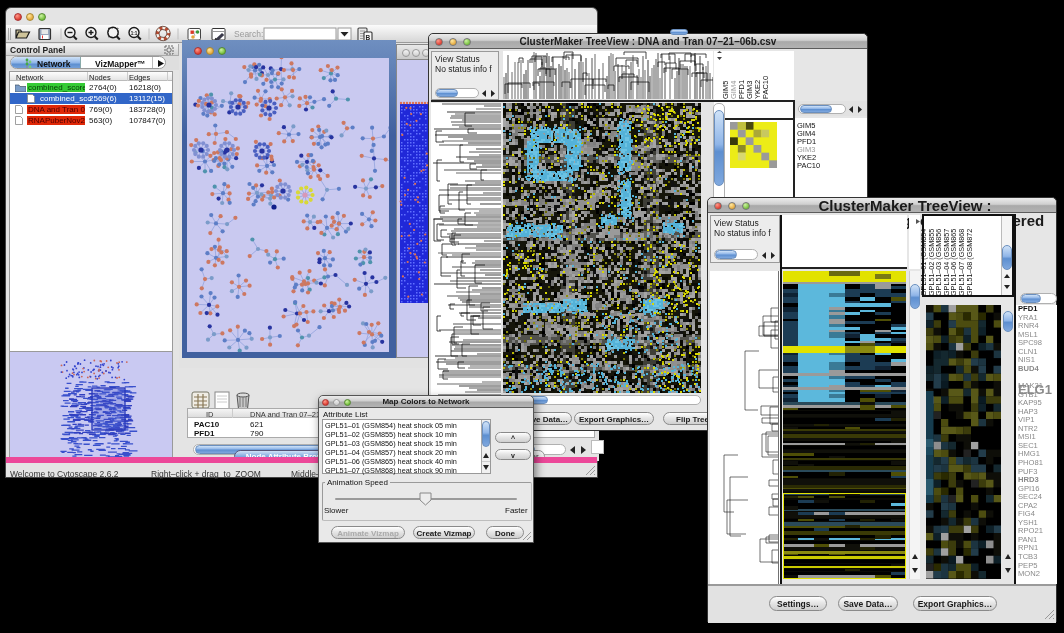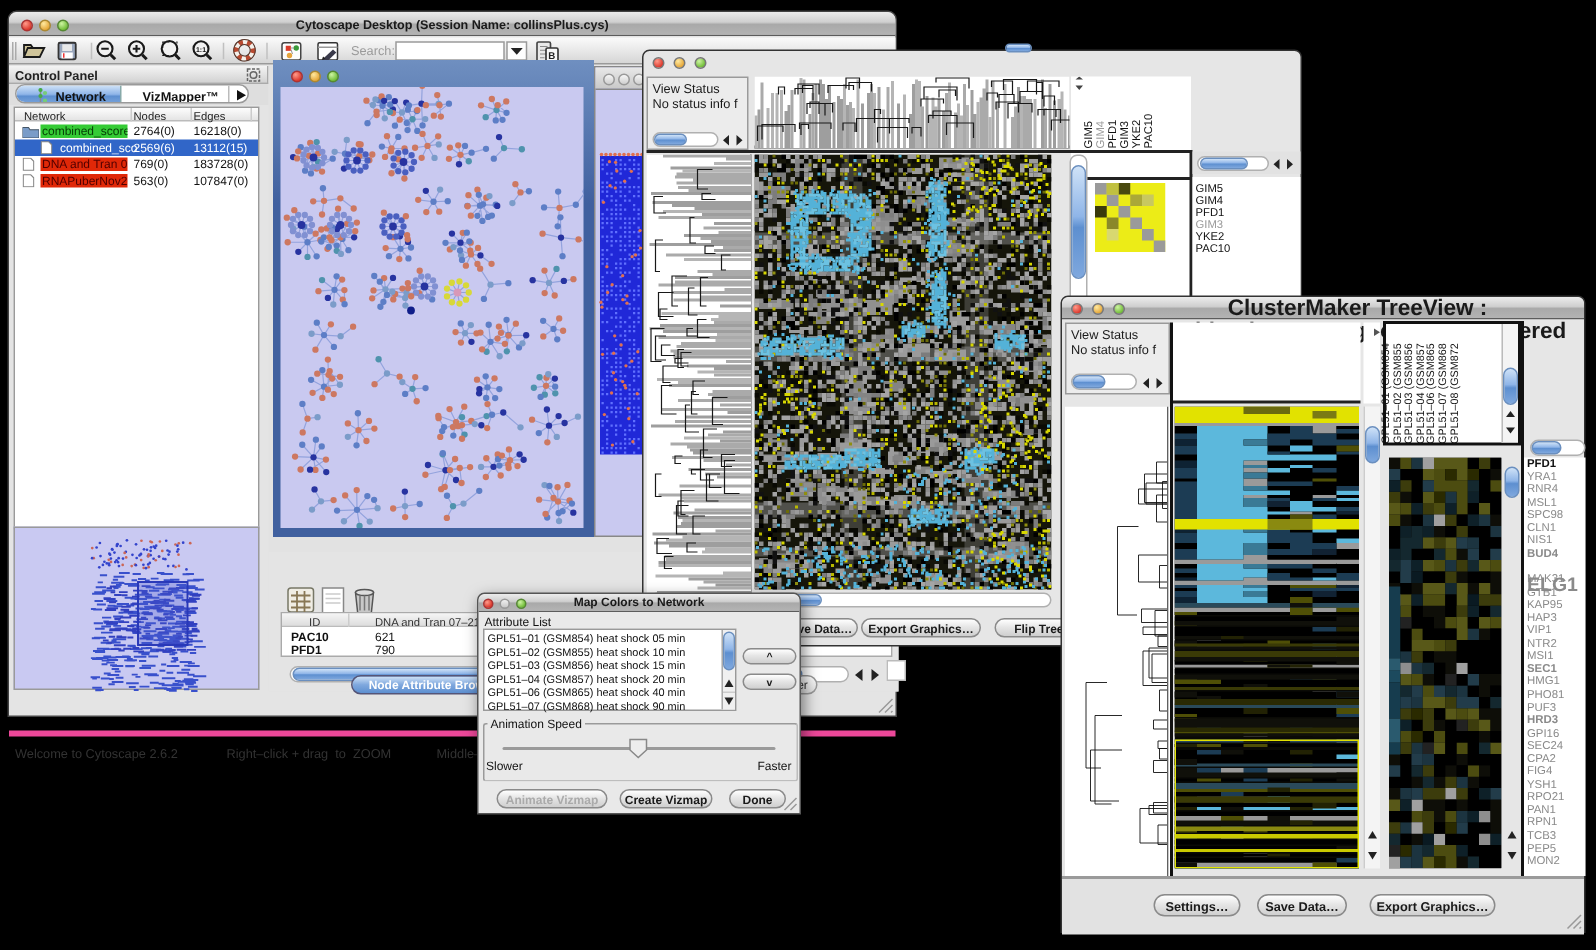--- a/index.html
+++ b/index.html
@@ -12,21 +12,20 @@
 .pill{position:absolute;background:linear-gradient(#fff,#e6e6e6 45%,#cfcfcf);border:1px solid #8a8a8a;
  border-radius:9px;text-align:center;color:#1a1a1a;font-weight:bold}
 .aquatrack{position:absolute;background:#fff;border:1px solid #b0b0b0;border-radius:6px}
 .aquaknob{position:absolute;background:linear-gradient(#cfe2f7,#8fb5e8 45%,#5d8fd0 55%,#7fa8de);border:1px solid #6a8fbf;border-radius:5px}
 .etch{border:1px solid #bdbdbd;border-top-color:#9a9a9a;border-left-color:#9a9a9a}
 .panel{position:absolute;background:#ececec;border:1px solid #9a9a9a;color:#1a1a1a}
 .vlab{position:absolute;transform:rotate(-90deg);transform-origin:0 100%;white-space:nowrap;
  font-size:7.5px;color:#111;letter-spacing:0}
 </style></head><body>
 <div class="win" style="left:5px;top:7px;width:593px;height:471px;border:1px solid #444;border-radius:6px 6px 0 0;background:#e4e4e4">
-    <div class="tbar" style="height:16px;border-radius:6px 6px 0 0;font-size:8.4px;line-height:16px">Cytoscape Desktop (Session Name: collinsPlus.cys)</div>
     <div class="lt" style="left:8px;top:5px;width:8px;height:8px;background:radial-gradient(circle at 35% 30%,#ff9a8a,#dd3b2f 70%);border:0.5px solid #a33"></div>
     <div class="lt" style="left:20px;top:5px;width:8px;height:8px;background:radial-gradient(circle at 35% 30%,#ffe9a0,#e6a93c 70%);border:0.5px solid #a83"></div>
     <div class="lt" style="left:32px;top:5px;width:8px;height:8px;background:radial-gradient(circle at 35% 30%,#cdf3a2,#74bf3b 70%);border:0.5px solid #583"></div>
     <div class="abs" style="left:0;top:17px;width:100%;height:18px;background:linear-gradient(#fbfbfb,#d6d6d6);border-bottom:1px solid #9a9a9a"></div>
     <svg class="abs" style="left:0;top:17px" width="593" height="18" viewBox="0 0 593 18">
 <g stroke="#1a1a1a" fill="none" stroke-width="1.2">
 <path d="M2.5 3v12M4.5 3v12" stroke="#aaa" stroke-width="1"></path>
 <path d="M10 13l2.5-6h11l-3 6zM10 13V5h4.5l1.5 2h4.5" fill="#cfc49a"></path>
 <rect x="33" y="3.5" width="11.5" height="11" rx="1" fill="#9aa7bd" stroke="#333"></rect>
         <rect x="35.5" y="4.5" width="6.5" height="4.5" fill="#e8e8e8" stroke="none"></rect>
@@ -267,21 +266,21 @@
       <div class="aquaknob" style="left:16px;top:77px;width:340px;height:9px"></div>
       <svg class="abs" style="left:388px;top:76px" width="24" height="12">
         <path d="M8 2L3 6l5 4z" fill="#222"></path>
         <path d="M14 2l5 4-5 4z" fill="#222"></path>
       </svg>
       <div class="abs" style="left:412px;top:72px;width:13px;height:14px;background:#fff;border:1px solid #bbb"></div>
     </div>
     <div class="abs" style="left:228px;top:442px;width:113px;height:13px;background:linear-gradient(#cfe2f7,#7fa8de 50%,#5d8fd0);border:1px solid #557;border-radius:7px;color:#fff;font-size:8px;font-weight:bold;text-align:center;line-height:12px;overflow:hidden">Node Attribute Browser</div>
     <div class="abs" style="left:346px;top:442px;width:100px;height:13px;background:linear-gradient(#fff,#ddd);border:1px solid #999;border-radius:7px;color:#333;font-size:8px;text-align:center;line-height:12px;overflow:hidden">Edge Attribute Br</div>
     <div class="abs" style="left:451px;top:442px;width:88px;height:13px;background:linear-gradient(#fff,#ddd);border:1px solid #999;border-radius:7px;color:#333;font-size:8px;text-align:center;line-height:12px;overflow:hidden">Network Attr Browser</div>
-    <div class="abs" style="left:0;top:479px;width:100%;height:18px;border-top:4px solid #ec4899;font-size:8.5px;color:#333">
+    <div class="abs" style="left:0;top:449px;width:100%;height:18px;border-top:6px solid #ec4899;font-size:8.5px;color:#333">
       <span class="abs" style="left:4px;top:6px">Welcome to Cytoscape 2.6.2</span>
       <span class="abs" style="left:145px;top:6px">Right–click + drag&nbsp; to&nbsp; ZOOM</span>
       <span class="abs" style="left:285px;top:6px">Middle–</span>
     </div>
     <svg class="abs" style="right:1px;bottom:1px" width="12" height="12">
       <path d="M11 2L2 11M11 6L6 11M11 10l-1 1" stroke="#999" fill="none"></path>
     </svg>
   </div>
 <div class="abs" style="left:396px;top:44px;width:202px;height:314px;background:#c9c9f0;border:1px solid #888">
     <div style="position:absolute;left:0;top:0;width:100%;height:15px;background:linear-gradient(#e8e8e8,#c9c9c9);border-bottom:1px solid #888"></div>
@@ -896,20 +895,21 @@
         <circle cx="111.0" cy="139.6" r="2.1" fill="#d8d838"></circle>
         <circle cx="111.0" cy="134.4" r="2.1" fill="#d8d838"></circle>
         <circle cx="114.2" cy="130.5" r="2.1" fill="#d8d838"></circle>
         <circle cx="119.3" cy="129.6" r="2.1" fill="#d8d838"></circle>
         <circle cx="123.7" cy="132.2" r="2.1" fill="#d8d838"></circle>
         <circle cx="118.0" cy="137.0" r="2.6" fill="#d898b8"></circle>
         <circle cx="87.0" cy="149.0" r="2.6" fill="#101e8a"></circle>
       </svg></div>
   </div>
 <div class="win" style="left:428px;top:33px;width:440px;height:398px;border:1px solid #333;border-radius:5px 5px 0 0;background:#e6e6e6">
+    <div class="tbar" style="height:15px;border-radius:5px 5px 0 0;font-size:10px;line-height:15px">ClusterMaker TreeView : DNA and Tran 07–21–06b.csv</div>
     <div class="lt" style="left:6px;top:3.5px;width:8px;height:8px;background:radial-gradient(circle at 35% 30%,#ff9a8a,#dd3b2f 70%);border:0.5px solid #777"></div>
     <div class="lt" style="left:20px;top:3.5px;width:8px;height:8px;background:radial-gradient(circle at 35% 30%,#ffe9a0,#e6a93c 70%);border:0.5px solid #777"></div>
     <div class="lt" style="left:34px;top:3.5px;width:8px;height:8px;background:radial-gradient(circle at 35% 30%,#cdf3a2,#74bf3b 70%);border:0.5px solid #777"></div>
     <div class="panel" style="left:2px;top:17px;width:68px;height:49px;font-size:8.5px">
       <span class="abs" style="left:3px;top:2px">View Status</span>
       <span class="abs" style="left:3px;top:12px;white-space:nowrap">No status info f</span>
       <div class="aquatrack" style="left:3px;top:36px;width:44px;height:10px"></div>
       <div class="aquaknob" style="left:4px;top:37px;width:22px;height:8px"></div>
       <svg class="abs" style="left:48px;top:37px" width="18" height="9">
         <path d="M6 1L2 4.5L6 8z" fill="#222"></path>
@@ -1155,21 +1155,21 @@
     <span class="abs" style="left:310px;top:157.3px;font-size:7.6px;color:#8a8a8a;font-weight:normal">NIS1</span>
     <span class="abs" style="left:310px;top:165.9px;font-size:7.6px;color:#8a8a8a;font-weight:bold">BUD4</span>
     <span class="abs" style="left:310px;top:184px;font-size:13px;color:#8a8a8a;font-weight:bold">ELG1</span>
     <span class="abs" style="left:310px;top:182.9px;font-size:7.6px;color:#8a8a8a;font-weight:normal">MAK31</span>
     <span class="abs" style="left:310px;top:191.5px;font-size:7.6px;color:#8a8a8a;font-weight:normal">GTB1</span>
     <span class="abs" style="left:310px;top:200.1px;font-size:7.6px;color:#8a8a8a;font-weight:normal">KAP95</span>
     <span class="abs" style="left:310px;top:208.6px;font-size:7.6px;color:#8a8a8a;font-weight:normal">HAP3</span>
     <span class="abs" style="left:310px;top:217.2px;font-size:7.6px;color:#8a8a8a;font-weight:normal">VIP1</span>
     <span class="abs" style="left:310px;top:225.7px;font-size:7.6px;color:#8a8a8a;font-weight:normal">NTR2</span>
     <span class="abs" style="left:310px;top:234.2px;font-size:7.6px;color:#8a8a8a;font-weight:normal">MSI1</span>
-    <span class="abs" style="left:310px;top:242.8px;font-size:7.6px;color:#8a8a8a;font-weight:bold">SEC1</span>
+    <span class="abs" style="left:310px;top:242.8px;font-size:7.6px;color:#8a8a8a;font-weight:normal">SEC1</span>
     <span class="abs" style="left:310px;top:251.4px;font-size:7.6px;color:#8a8a8a;font-weight:normal">HMG1</span>
     <span class="abs" style="left:310px;top:259.9px;font-size:7.6px;color:#8a8a8a;font-weight:normal">PHO81</span>
     <span class="abs" style="left:310px;top:268.5px;font-size:7.6px;color:#8a8a8a;font-weight:normal">PUF3</span>
     <span class="abs" style="left:310px;top:277.0px;font-size:7.6px;color:#8a8a8a;font-weight:bold">HRD3</span>
     <span class="abs" style="left:310px;top:285.6px;font-size:7.6px;color:#8a8a8a;font-weight:normal">GPI16</span>
     <span class="abs" style="left:310px;top:294.1px;font-size:7.6px;color:#8a8a8a;font-weight:normal">SEC24</span>
     <span class="abs" style="left:310px;top:302.6px;font-size:7.6px;color:#8a8a8a;font-weight:normal">CPA2</span>
     <span class="abs" style="left:310px;top:311.2px;font-size:7.6px;color:#8a8a8a;font-weight:normal">FIG4</span>
     <span class="abs" style="left:310px;top:319.8px;font-size:7.6px;color:#8a8a8a;font-weight:normal">YSH1</span>
     <span class="abs" style="left:310px;top:328.3px;font-size:7.6px;color:#8a8a8a;font-weight:normal">RPO21</span>

